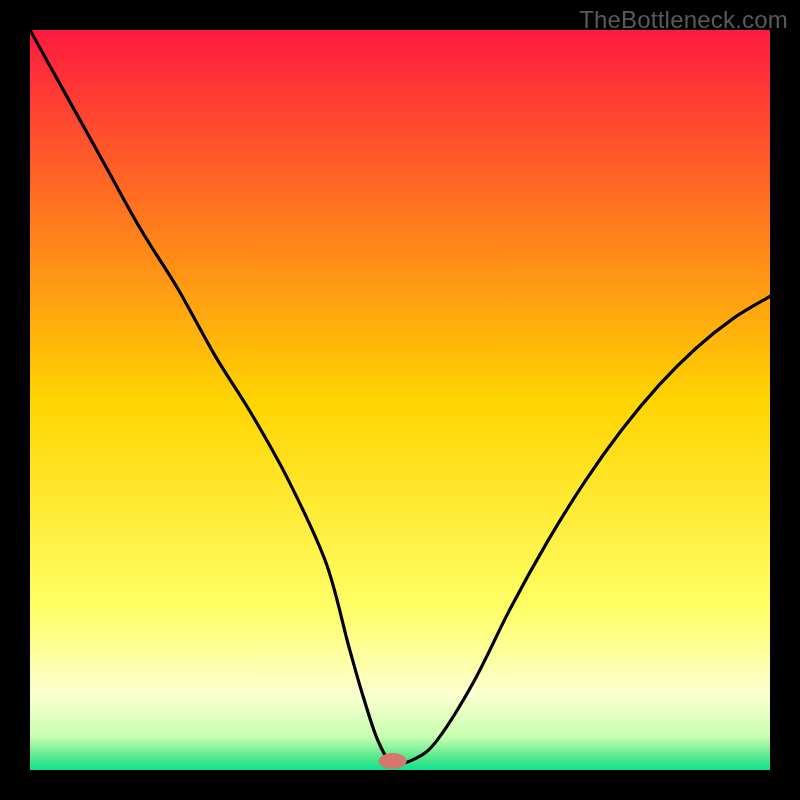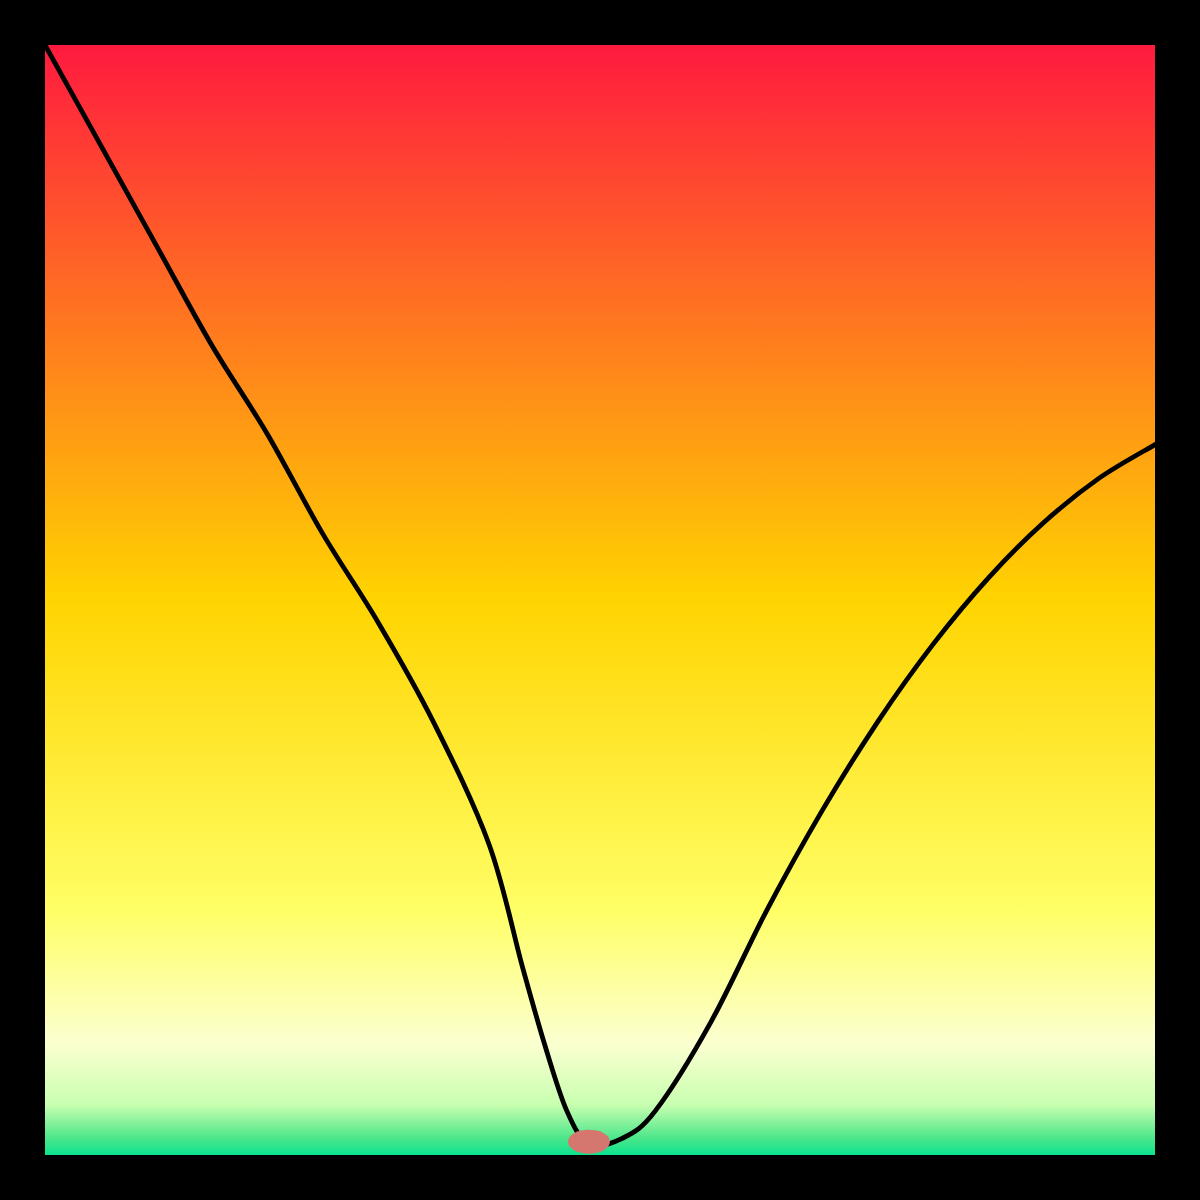--- a/index.html
+++ b/index.html
@@ -37,20 +37,21 @@
   }
   svg {
     display: block;
   }
 </style>
 </head>
 <body>
 
 <div class="frame">
 
+  <div class="watermark">TheBottleneck.com</div>
 
   <div class="plot-area">
     <svg id="chart-svg" width="740" height="740" viewBox="0 0 740 740" preserveAspectRatio="none">
       <defs>
         <linearGradient id="bg-grad" x1="0" y1="0" x2="0" y2="1">
             <stop offset="0%" stop-color="#ff1a3f"></stop>
             <stop offset="50%" stop-color="#ffd400"></stop>
             <stop offset="78%" stop-color="#ffff66"></stop>
             <stop offset="90%" stop-color="#fbffd0"></stop>
             <stop offset="95.5%" stop-color="#c8ffb0"></stop>

